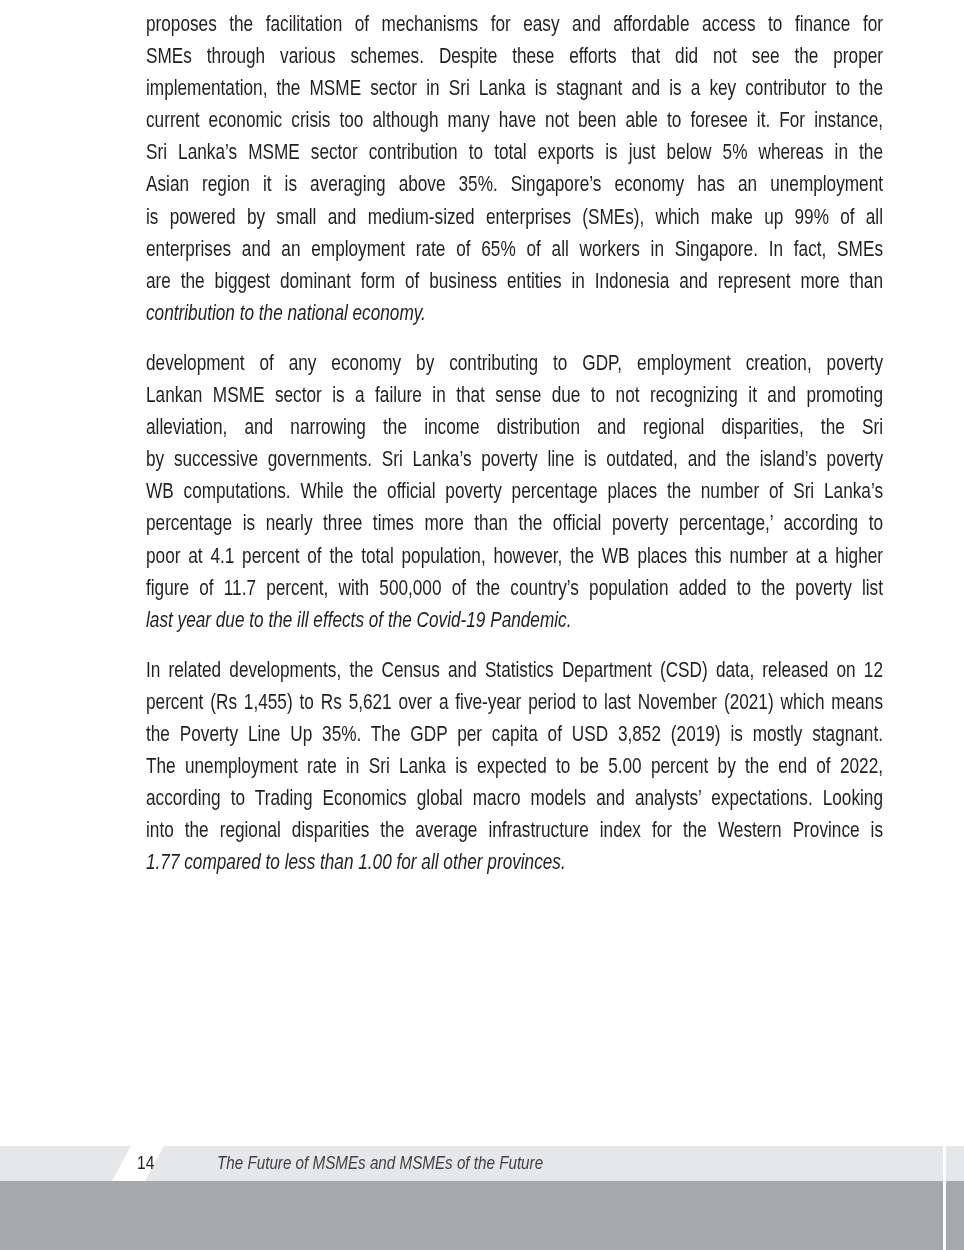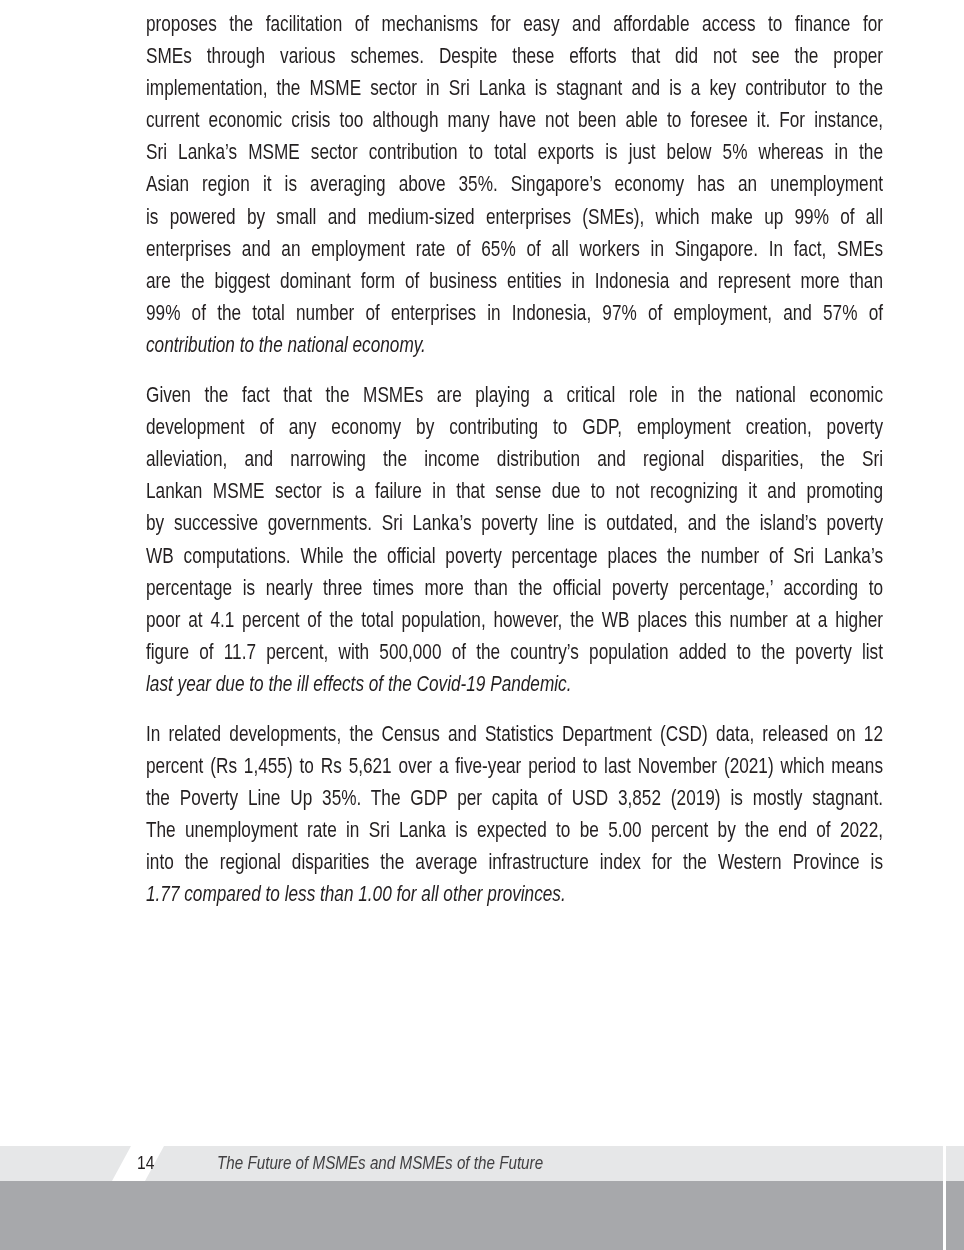--- a/index.html
+++ b/index.html
@@ -54,42 +54,41 @@
   <p class="para">
     <span class="line"><span class="inner">proposes the facilitation of mechanisms for easy and affordable access to finance for</span></span>
     <span class="line"><span class="inner">SMEs through various schemes. Despite these efforts that did not see the proper</span></span>
     <span class="line"><span class="inner">implementation, the MSME sector in Sri Lanka is stagnant and is a key contributor to the</span></span>
     <span class="line"><span class="inner">current economic crisis too although many have not been able to foresee it. For instance,</span></span>
     <span class="line"><span class="inner">Sri Lanka’s MSME sector contribution to total exports is just below 5% whereas in the</span></span>
     <span class="line"><span class="inner">Asian region it is averaging above 35%. Singapore’s economy has an unemployment</span></span>
     <span class="line"><span class="inner">is powered by small and medium-sized enterprises (SMEs), which make up 99% of all</span></span>
     <span class="line"><span class="inner">enterprises and an employment rate of 65% of all workers in Singapore. In fact, SMEs</span></span>
     <span class="line"><span class="inner">are the biggest dominant form of business entities in Indonesia and represent more than</span></span>
-    <span class="line"><span class="inner">99% of the total number of enterprises in Indonesia, 97% of employment, and 57% of</span></span>
     <span class="line last"><span class="inner">contribution to the national economy.</span></span>
   </p>
 
   <p class="para">
-    <span class="line"><span class="inner">Given the fact that the MSMEs are playing a critical role in the national economic</span></span>
     <span class="line"><span class="inner">development of any economy by contributing to GDP, employment creation, poverty</span></span>
+    <span class="line"><span class="inner">Lankan MSME sector is a failure in that sense due to not recognizing it and promoting</span></span>
     <span class="line"><span class="inner">alleviation, and narrowing the income distribution and regional disparities, the Sri</span></span>
-    <span class="line"><span class="inner">Lankan MSME sector is a failure in that sense due to not recognizing it and promoting</span></span>
     <span class="line"><span class="inner">by successive governments. Sri Lanka’s poverty line is outdated, and the island’s poverty</span></span>
     <span class="line"><span class="inner">WB computations. While the official poverty percentage places the number of Sri Lanka’s</span></span>
     <span class="line"><span class="inner">percentage is nearly three times more than the official poverty percentage,’ according to</span></span>
     <span class="line"><span class="inner">poor at 4.1 percent of the total population, however, the WB places this number at a higher</span></span>
     <span class="line"><span class="inner">figure of 11.7 percent, with 500,000 of the country’s population added to the poverty list</span></span>
     <span class="line last"><span class="inner">last year due to the ill effects of the Covid-19 Pandemic.</span></span>
   </p>
 
   <p class="para">
     <span class="line"><span class="inner">In related developments, the Census and Statistics Department (CSD) data, released on 12</span></span>
     <span class="line"><span class="inner">percent (Rs 1,455) to Rs 5,621 over a five-year period to last November (2021) which means</span></span>
     <span class="line"><span class="inner">the Poverty Line Up 35%. The GDP per capita of USD 3,852 (2019) is mostly stagnant.</span></span>
     <span class="line"><span class="inner">The unemployment rate in Sri Lanka is expected to be 5.00 percent by the end of 2022,</span></span>
+    <span class="line"><span class="inner">according to Trading Economics global macro models and analysts’ expectations. Looking</span></span>
     <span class="line"><span class="inner">into the regional disparities the average infrastructure index for the Western Province is</span></span>
     <span class="line last"><span class="inner">1.77 compared to less than 1.00 for all other provinces.</span></span>
   </p>
 </div>
 
 <div class="footer-band"></div>
 <div class="footer-dark"></div>
 <div class="footer-vline"></div>
 <div class="page-tab"></div>
 <div class="page-number">14</div>

